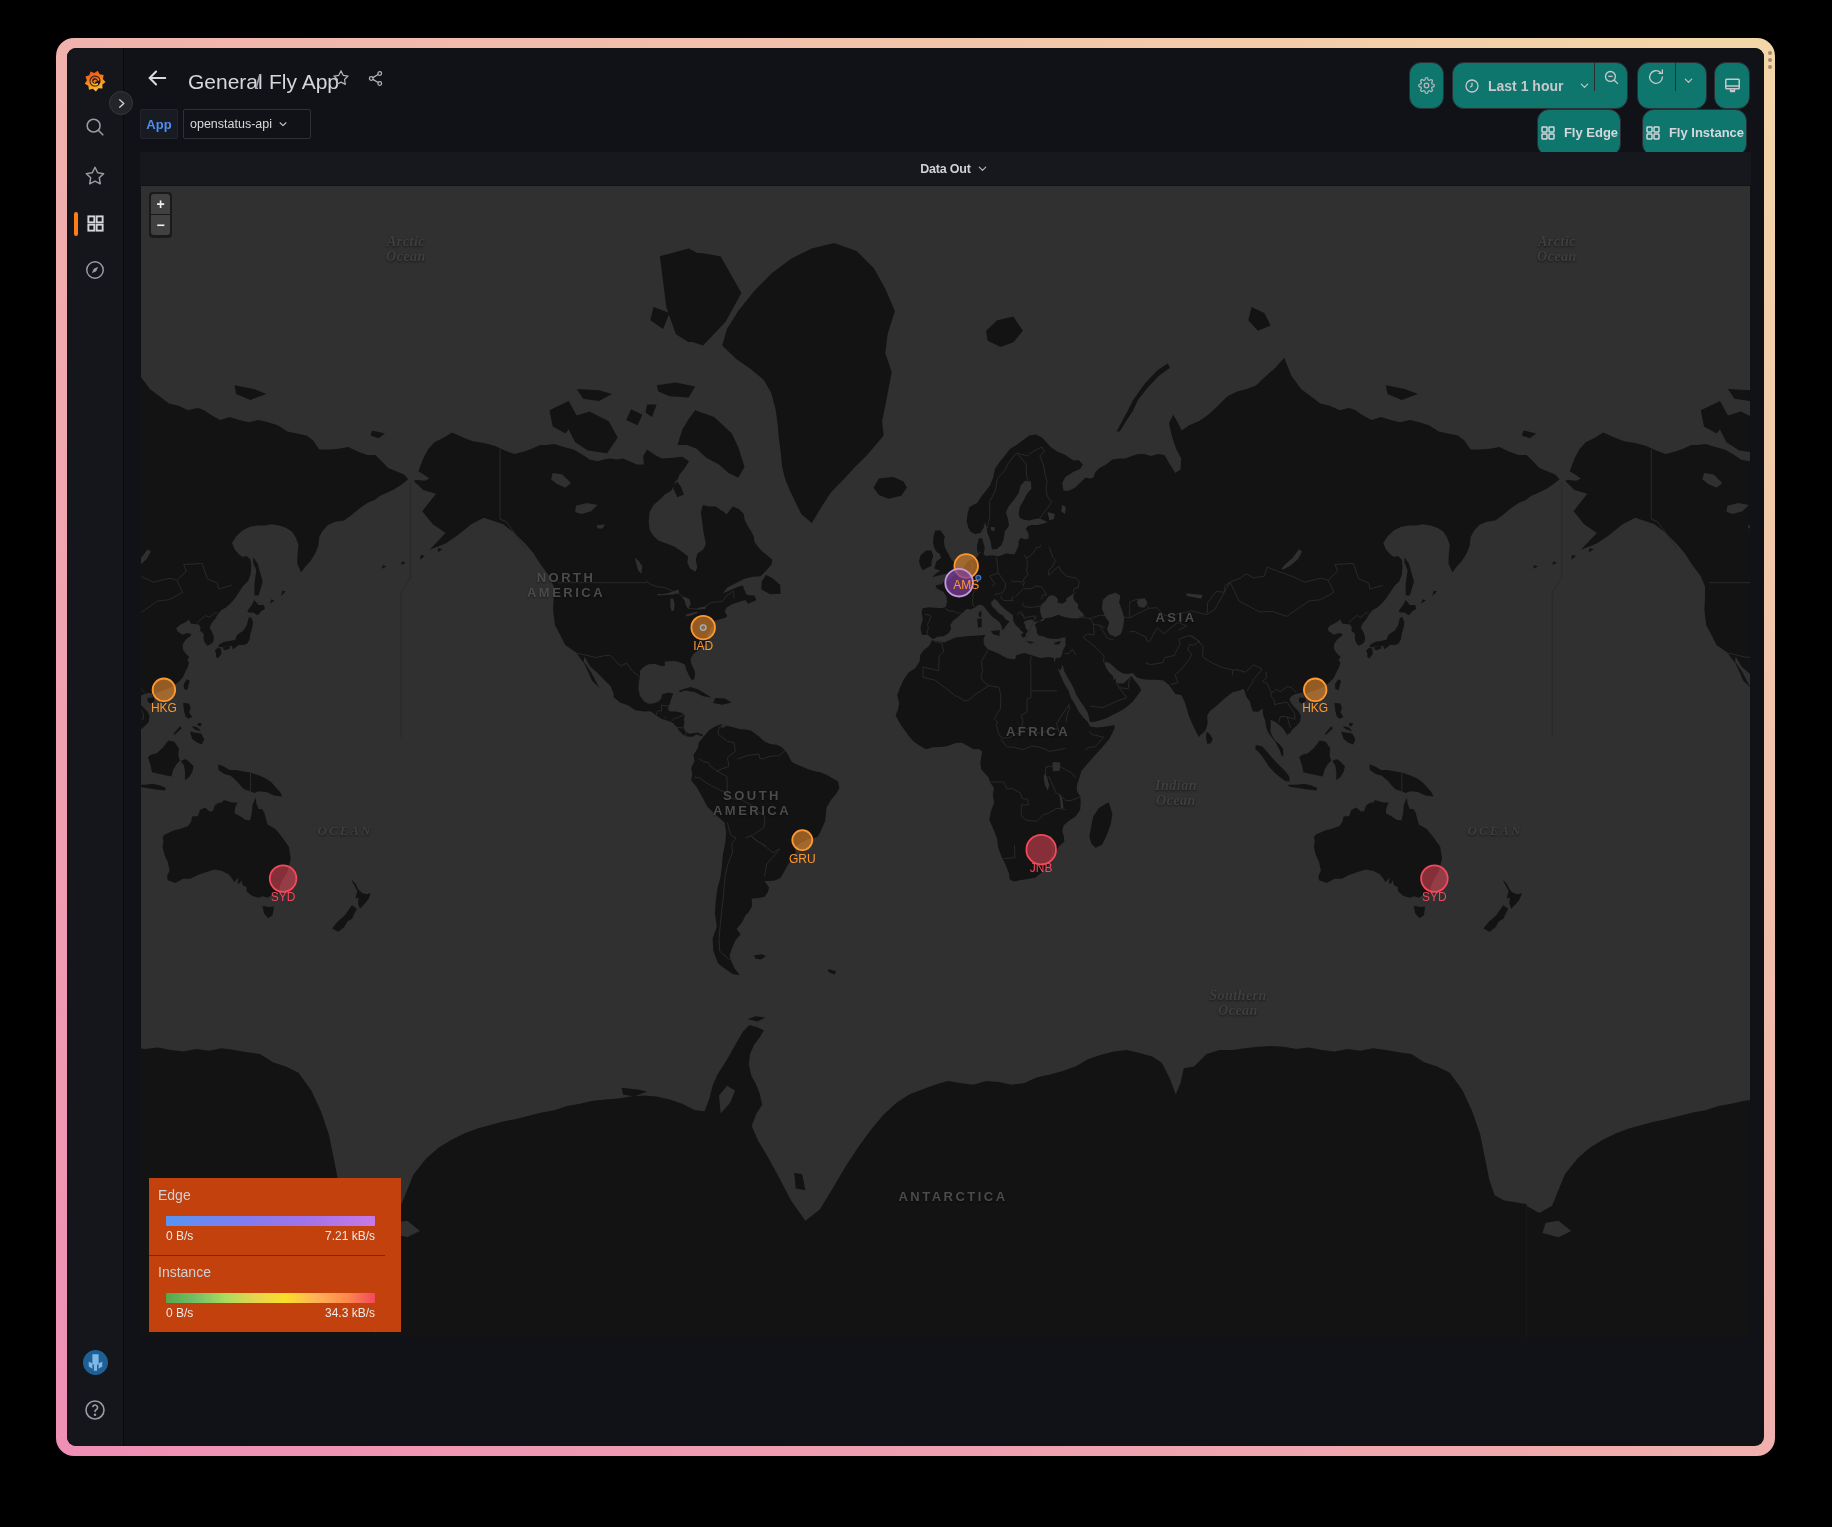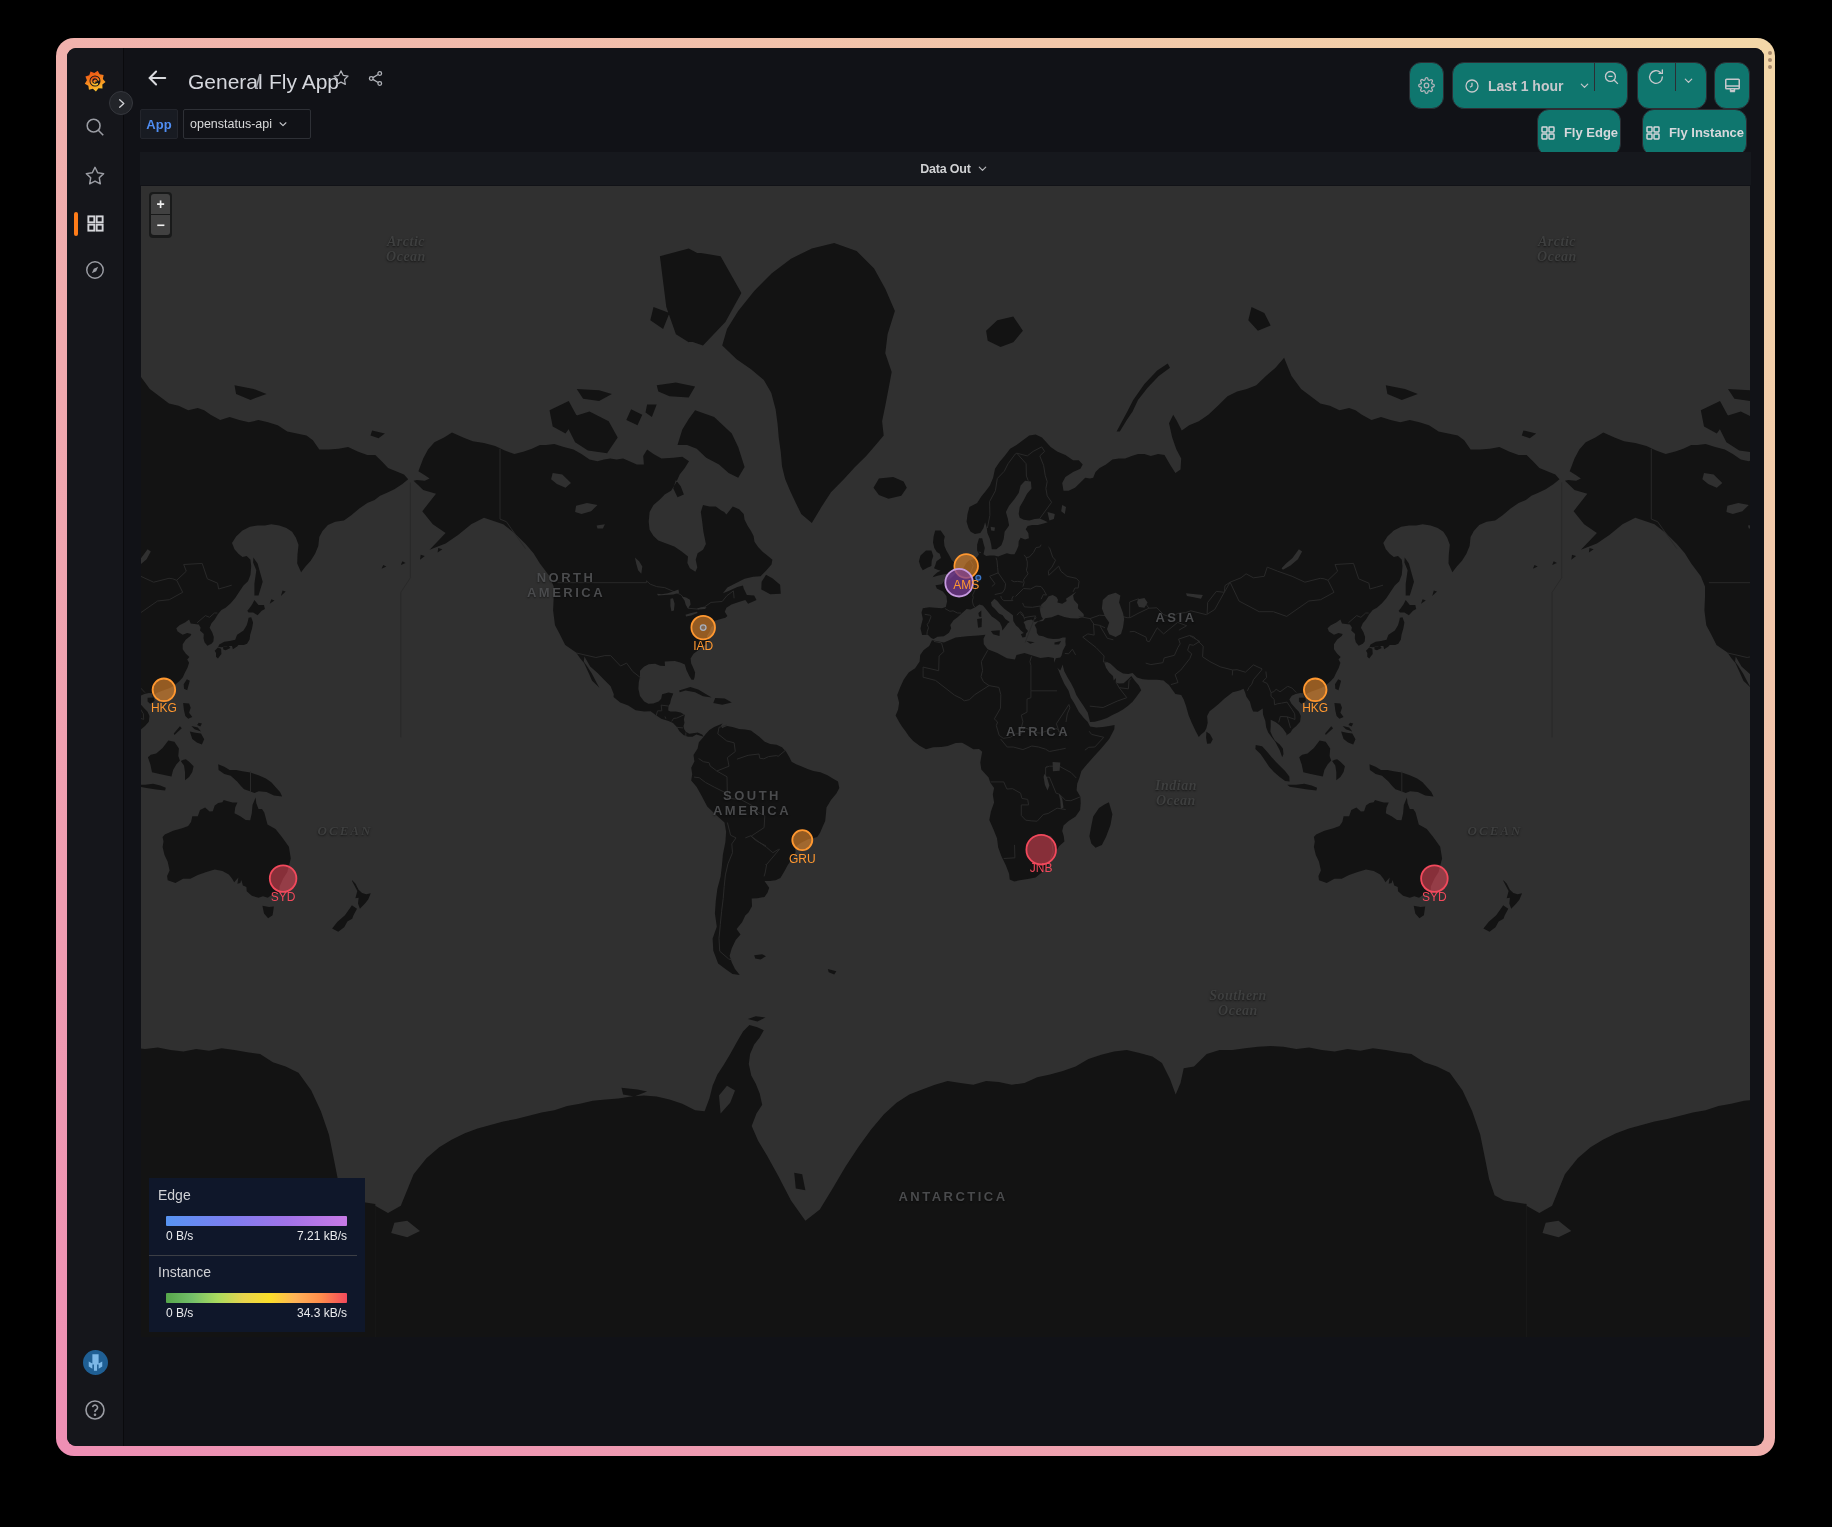--- a/index.html
+++ b/index.html
@@ -40,21 +40,21 @@
 .cl { color:#4a4b4d; font-size:13px; font-weight:bold; letter-spacing:2.5px; line-height:15px;
   text-shadow:0 1px 2px rgba(0,0,0,0.5); }
 
 .zoomctl { position:absolute; left:8px; top:6px; width:23px; height:46px; background:#191a1a;
   border-radius:4px; padding:2px; }
 .zbtn { width:19px; height:20px; background:#414141; color:#f0f0f0; display:flex; align-items:center;
   justify-content:center; font-size:14px; font-weight:bold; }
 .zbtn.zp { border-radius:3px 3px 0 0; margin-bottom:1px; }
 .zbtn.zm { border-radius:0 0 3px 3px; }
 
-.legend { position:absolute; left:8px; top:992px; width:216px; background:#0f172a; padding:9px 8px 0 0; }
+.legend { position:absolute; left:8px; top:992px; width:252px; background:#c2410c; padding:9px 16px 0 0; }
 .lsec { padding:0 9px 10px 9px; }
 .lsec .ltitle { color:#d0d1d5; font-size:14px; margin-bottom:13px; }
 .lbar { height:10px; border-radius:1px; margin-left:8px; margin-right:1px; }
 .lrow { display:flex; justify-content:space-between; color:#eaebed; font-size:12px; margin-top:3px; padding-bottom:2px; margin-left:8px; margin-right:1px;}
 .ldiv { height:1px; background:#3c3f45; margin:0; }
 
 .fly-btn { font-size:13px; font-weight:bold; gap:8px; color:#d7d8dc; }
 </style></head>
 <body>
 <div class="win">

